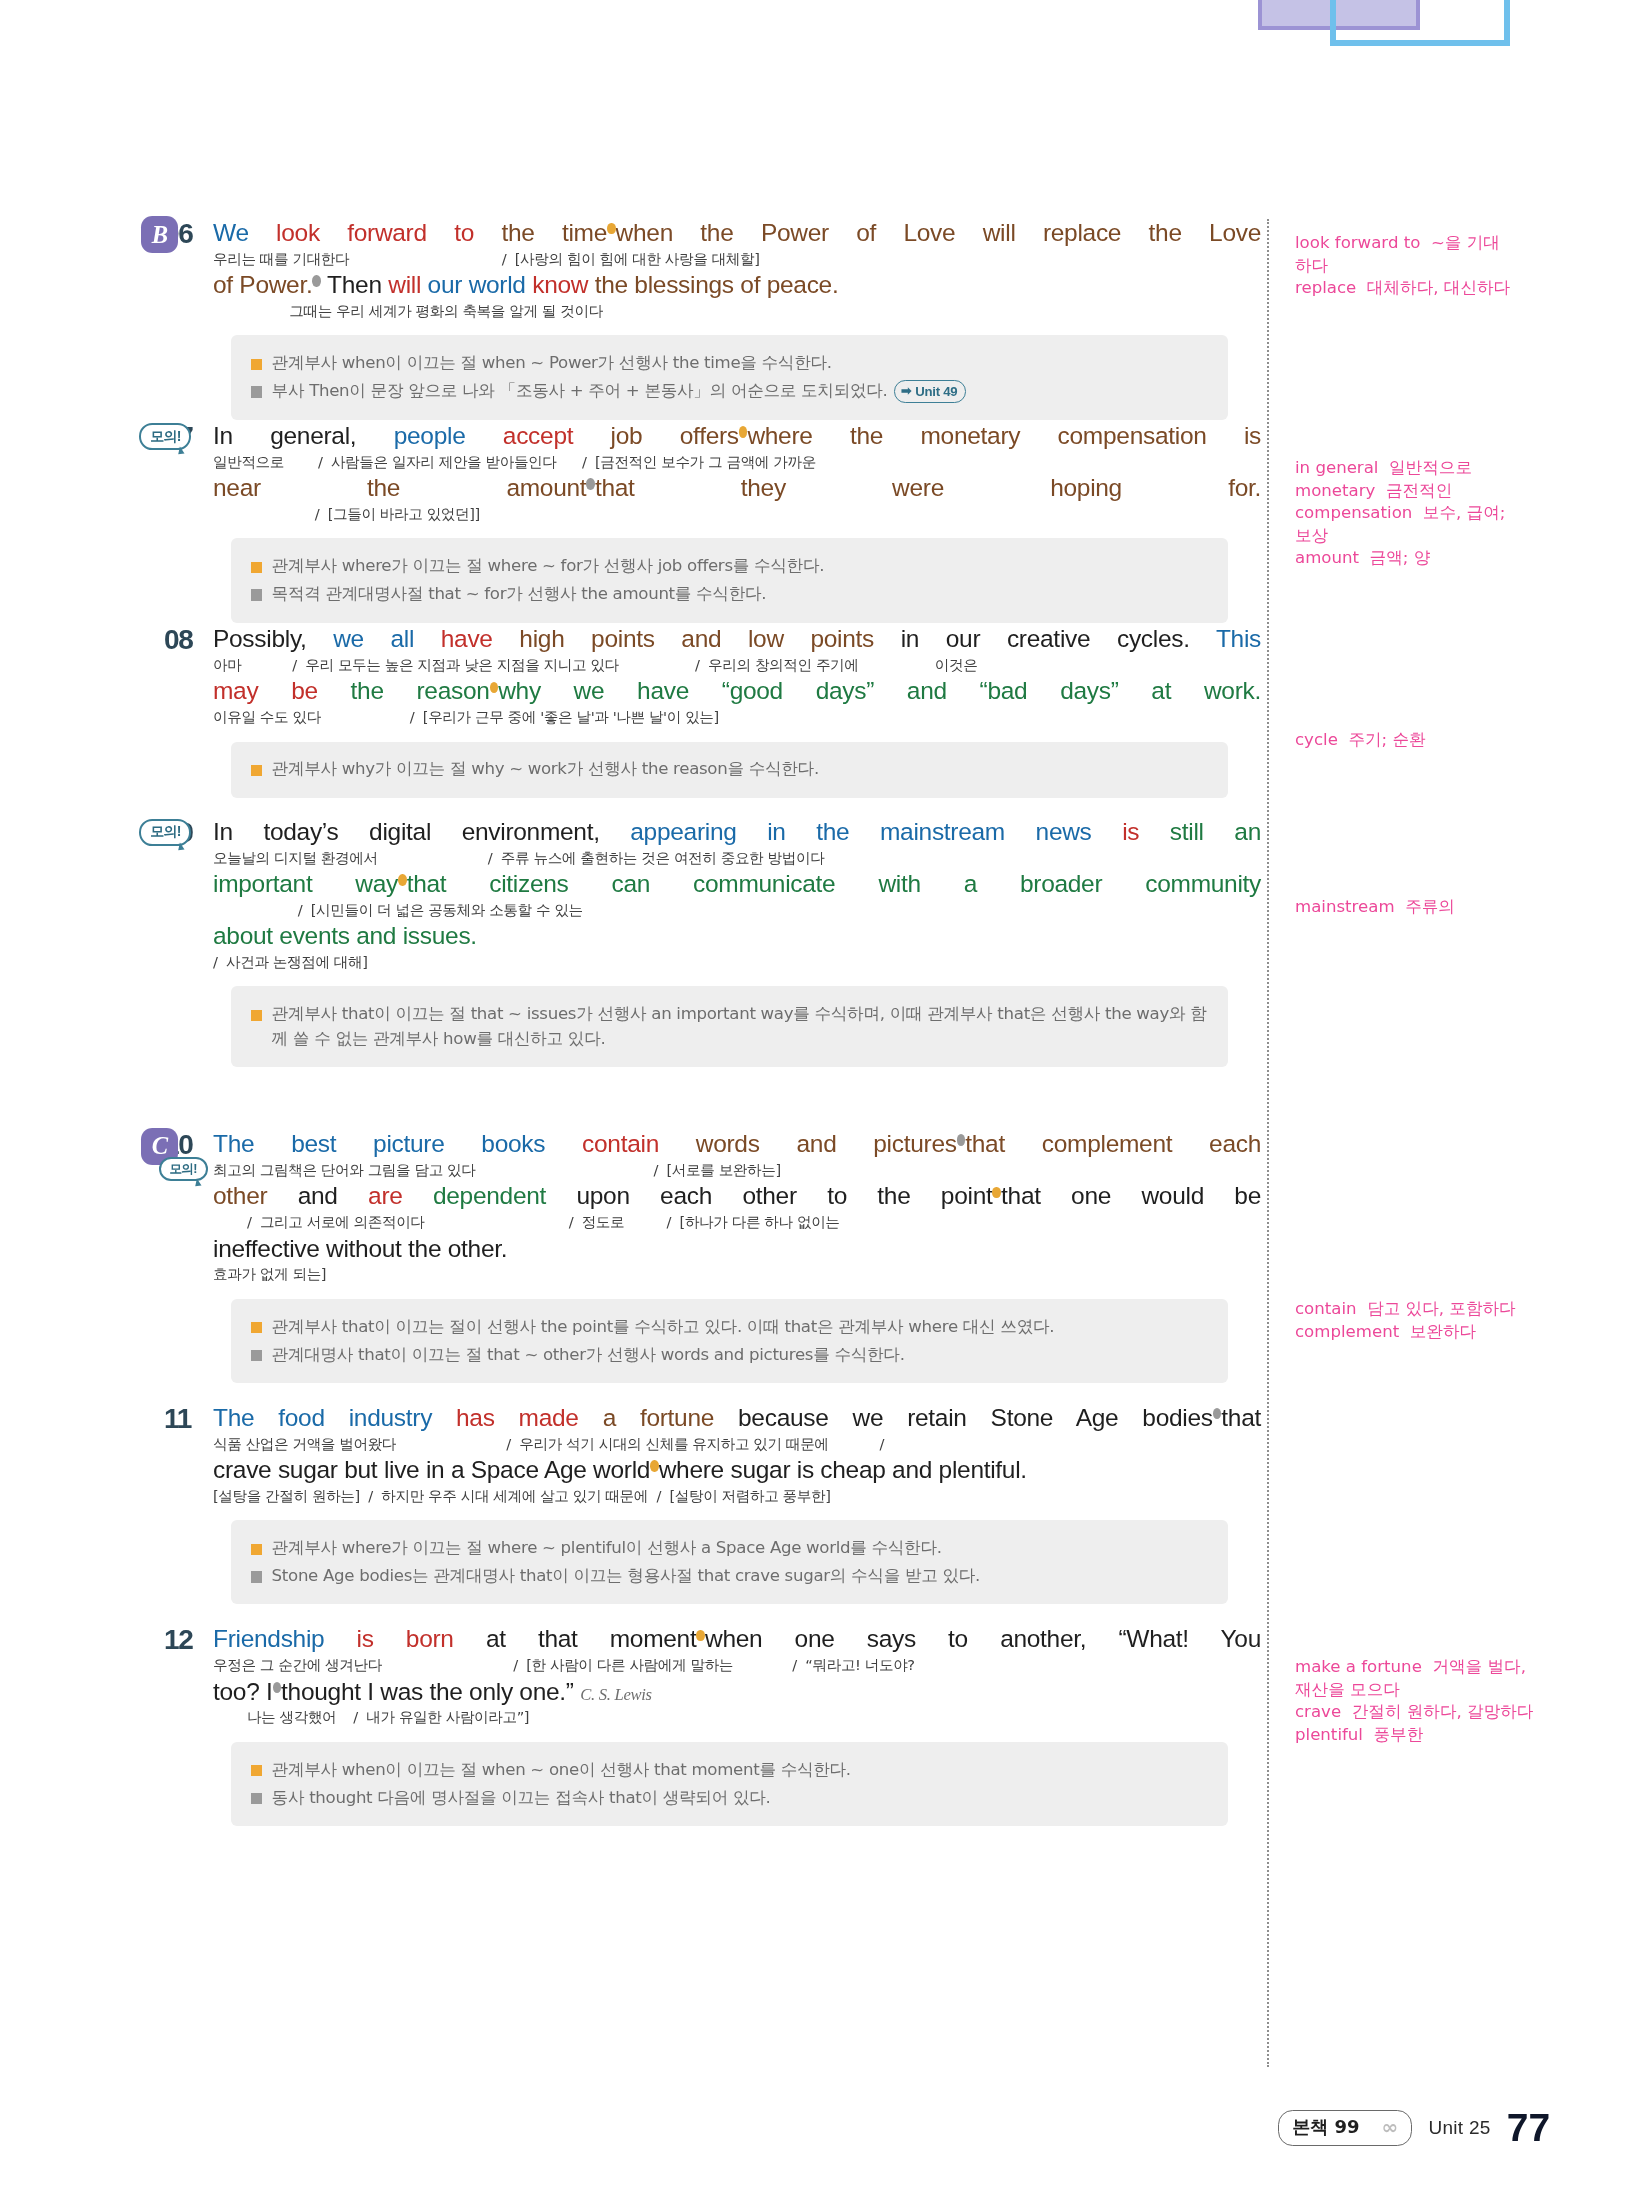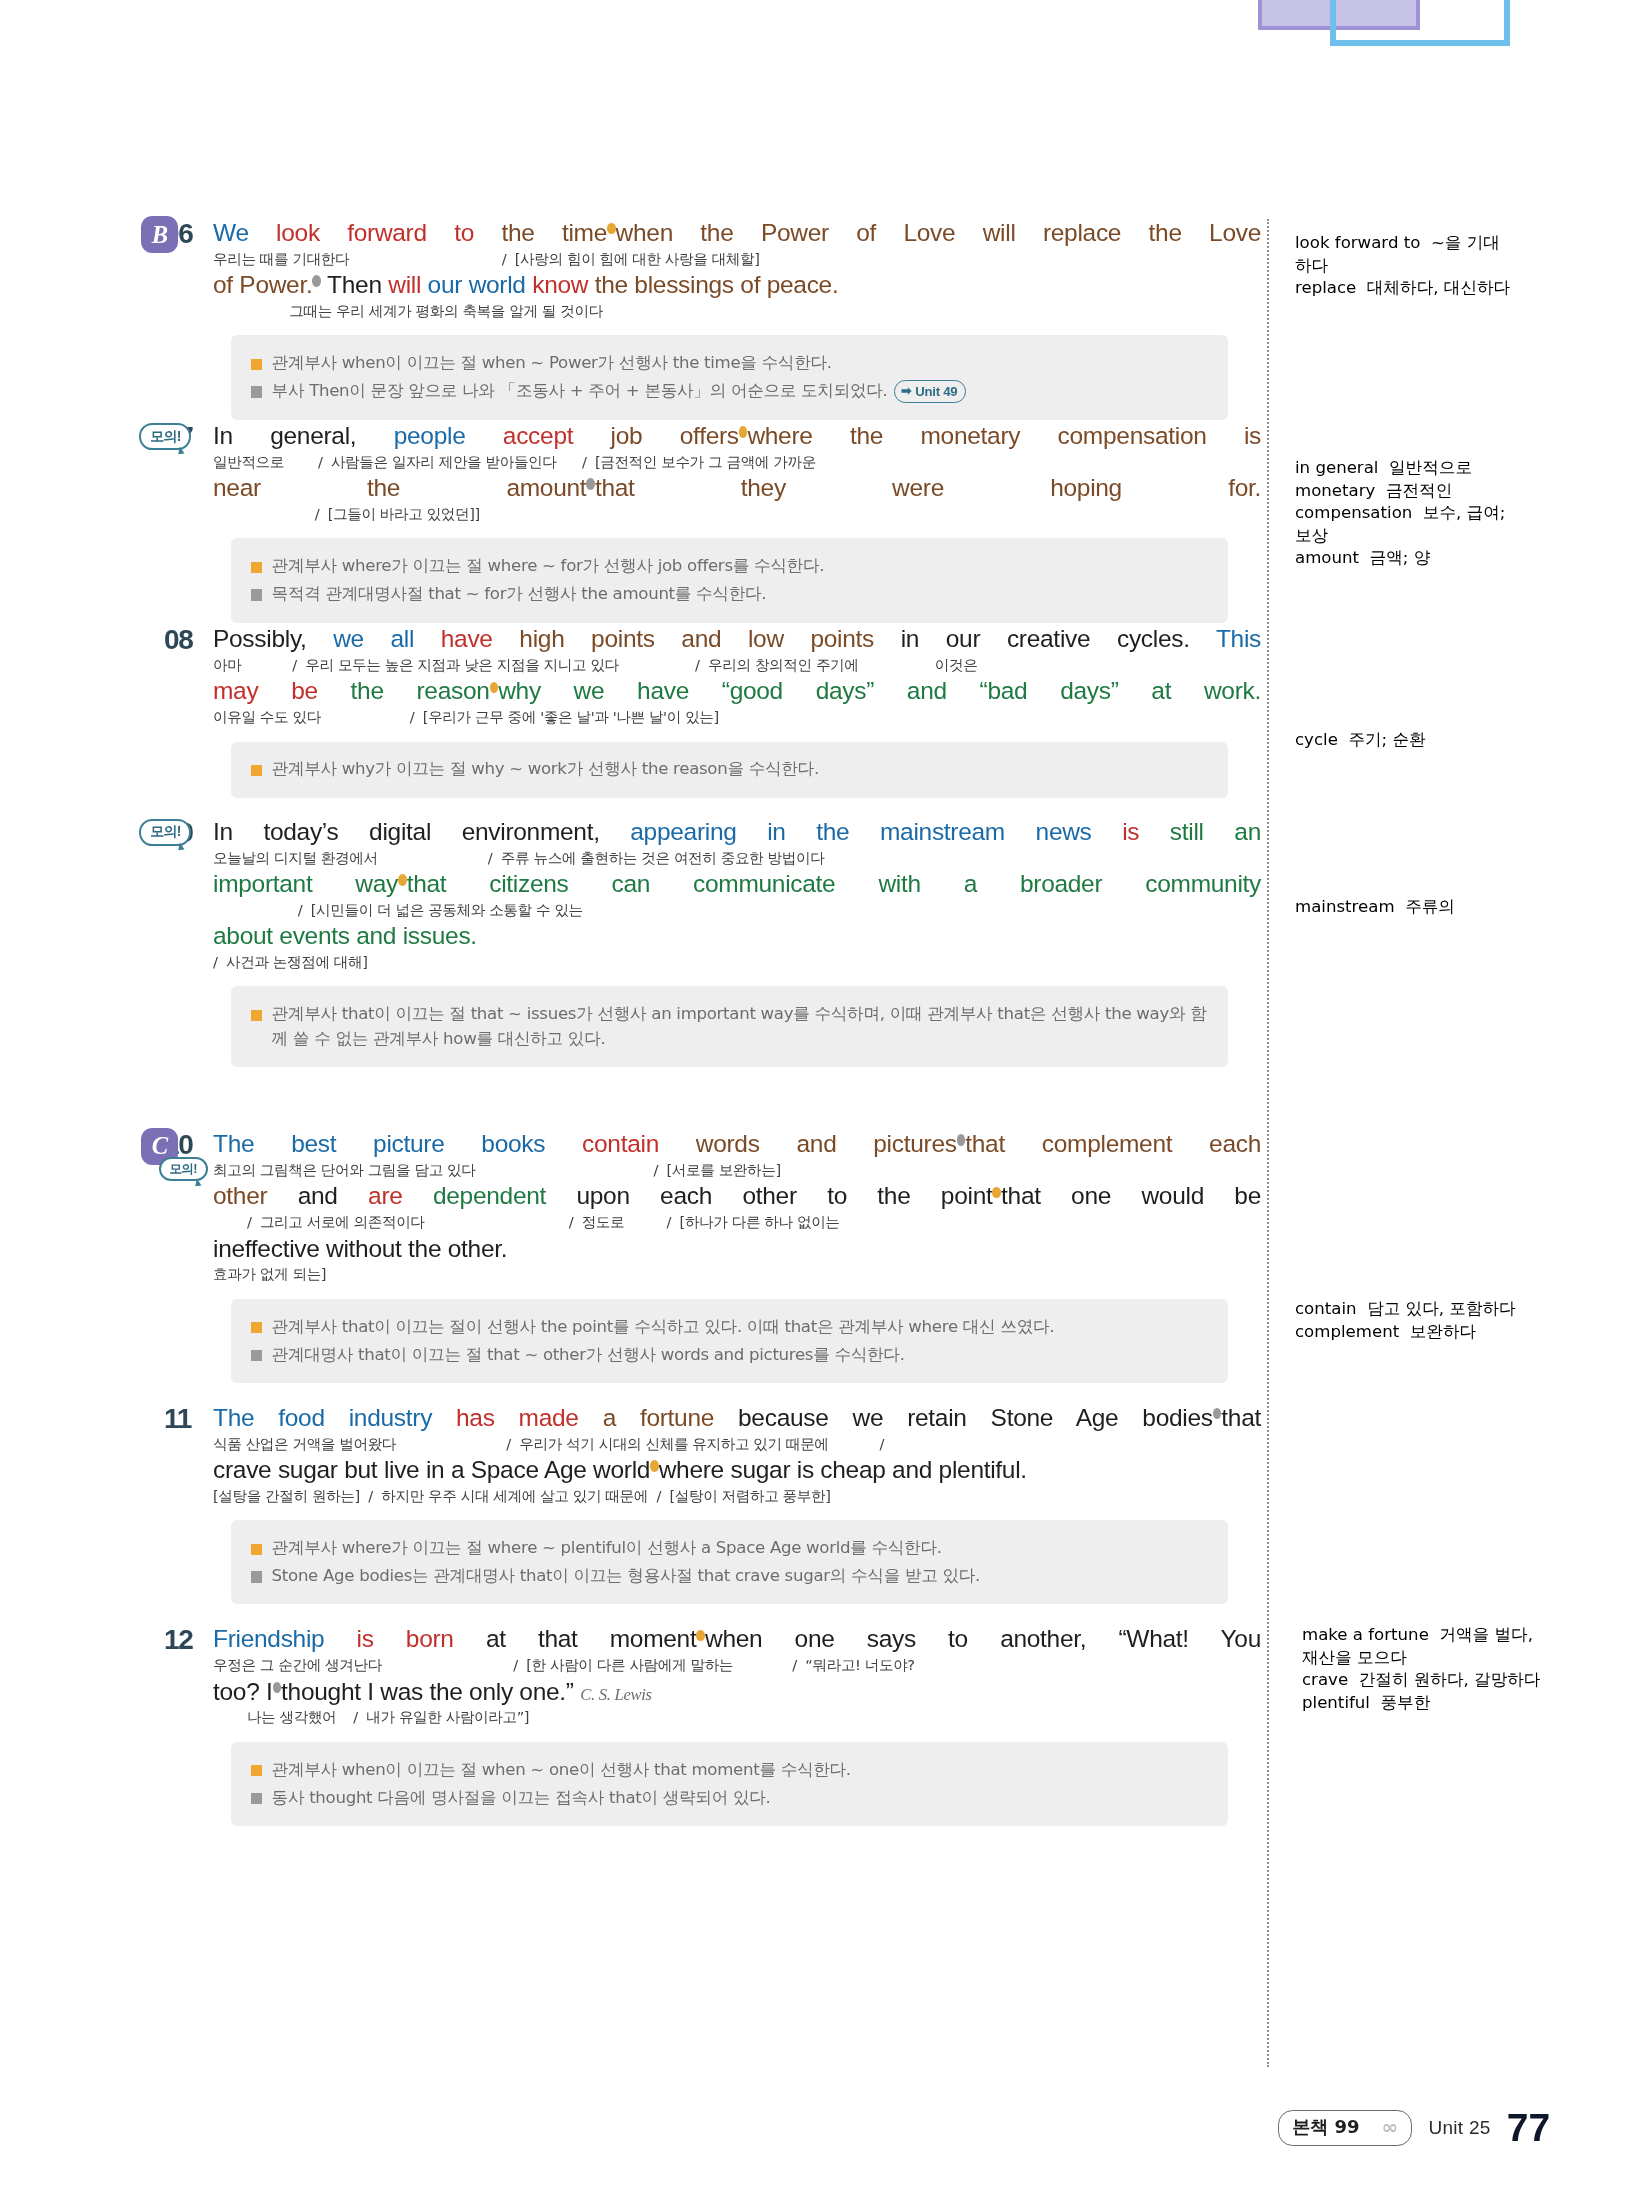--- a/index.html
+++ b/index.html
@@ -143,21 +143,21 @@
     padding:0.7px 7.3px 1.3px 6px; margin-left:6.6px;
     color:#2f6e86; font-size:13.2px; font-weight:bold;
     font-family:"Liberation Sans",sans-serif;
     vertical-align:middle;
   }
   .unit-chip .arrow { font-size:12.6px; line-height:1; }
 
   
   .vgroup { margin-bottom:0; }
   .vline {
-    font-size:16.6px; line-height:1.36; color:#000000;
+    font-size:16.6px; line-height:1.36; color:#ec4899;
     letter-spacing:0px; white-space:pre-wrap;
     font-family:"DejaVu Sans",sans-serif;
   }
 
   
   .footer {
     position:absolute; left:1278px; top:2106px;
     display:flex; align-items:center; gap:16px;
   }
   .bonchaek {
@@ -364,21 +364,21 @@
       <div class="vgroup" style="position: absolute; top: 497px; left: 0px; width: 278px;">
         <div class="vline">cycle  주기; 순환</div>
       </div>
       <div class="vgroup" style="position: absolute; top: 664px; left: 0px; width: 278px;">
         <div class="vline">mainstream  주류의</div>
       </div>
       <div class="vgroup" style="position: absolute; top: 1066px; left: 0px; width: 278px;">
         <div class="vline">contain  담고 있다, 포함하다</div>
         <div class="vline">complement  보완하다</div>
       </div>
-      <div class="vgroup" style="position: absolute; top: 1392px; left: 0px; width: 278px; margin-left: 7px;">
+      <div class="vgroup" style="position: absolute; top: 1424px; left: 0px; width: 278px;">
         <div class="vline">make a fortune  거액을 벌다,</div>
         <div class="vline">재산을 모으다</div>
         <div class="vline">crave  간절히 원하다, 갈망하다</div>
         <div class="vline">plentiful  풍부한</div>
       </div>
     </div>
 
   <div class="footer">
     <div class="bonchaek">
       <span>본책 99</span>

